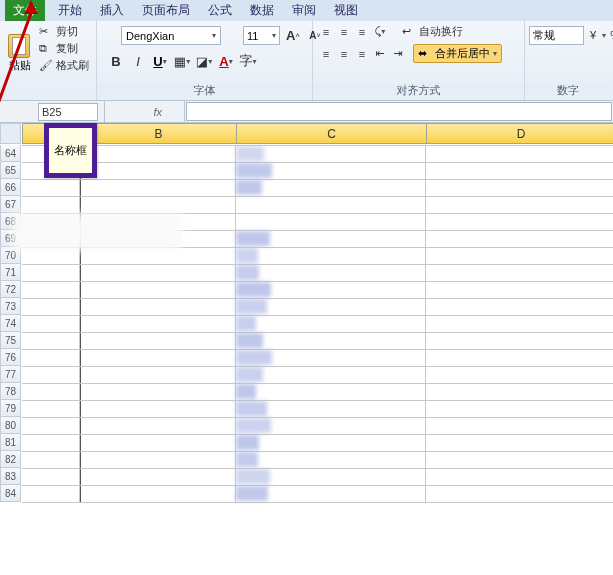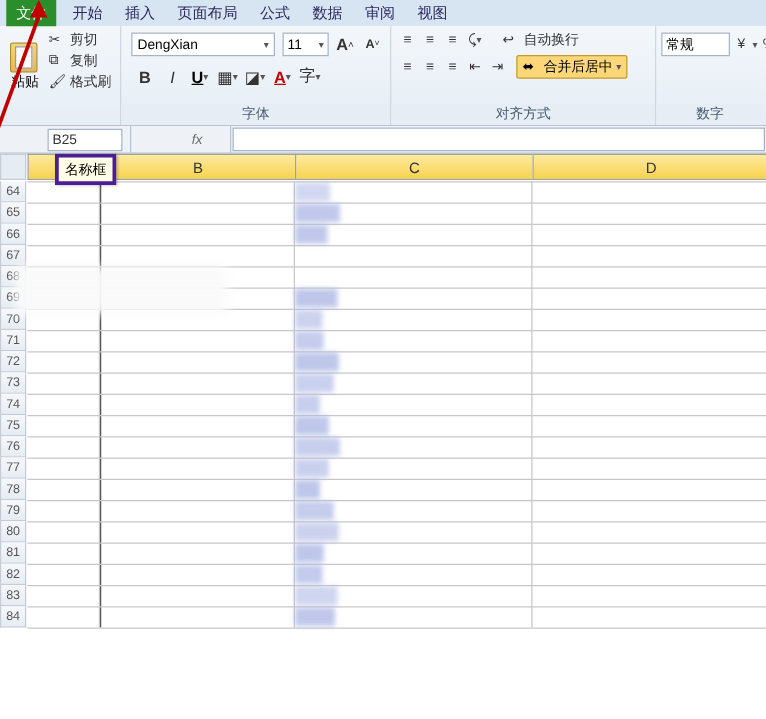--- a/index.html
+++ b/index.html
@@ -10,36 +10,36 @@
   .file-tab { background:#2a8e2a; color:#fff; padding:2px 8px; height:100%; display:flex; align-items:center; margin-right:4px;}
   .menu-item { padding:2px 9px; color:#2a2a5e; cursor:pointer;}
 
   
   .ribbon { height:80px; background:linear-gradient(#f3f7fb,#e5edf5); border-bottom:1px solid #b6c4d4; display:flex;}
   .ribbon-group { border-right:1px solid #cbd7e3; display:flex; flex-direction:column; height:100%;}
   .ribbon-content { flex:1; display:flex; align-items:flex-start; padding:2px 4px;}
   .ribbon-label { height:17px; font-size:11px; text-align:center; color:#4a5a70; background:#e6edf4;}
   .small-btn { font-size:11px; color:#333; display:flex; align-items:center; margin:1px 3px; cursor:pointer; white-space:nowrap;}
   .small-icon { width:14px; height:14px; margin-right:3px; display:inline-block;}
-  .font-sel { width:115px; height:19px; border:1px solid #a5b5c7; background:#fff; font-size:11px; padding:0 4px; display:flex; align-items:center; justify-content:space-between; margin:3px 4px;}
+  .font-sel { width:100px; height:19px; border:1px solid #a5b5c7; background:#fff; font-size:11px; padding:0 4px; display:flex; align-items:center; justify-content:space-between; margin:3px 20px;}
   .size-sel { width:37px; height:19px; border:1px solid #a5b5c7; background:#fff; font-size:11px; padding:0 3px; display:flex; align-items:center; justify-content:space-between; margin:3px 2px;}
   .drop-tri { font-size:8px; color:#555;}
   .icon-btn { width:20px; height:20px; display:flex; align-items:center; justify-content:center; font-size:13px; color:#333; cursor:pointer; margin:0 1px;}
   .icon-btn.small { width:16px; height:16px; font-size:11px; }
   .merge-btn { background:#fbd77a; border:1px solid #c59b2d; padding:1px 4px; font-size:11px; display:flex; align-items:center; cursor:pointer; border-radius:2px;}
   .combo { width:55px; height:19px; border:1px solid #a5b5c7; background:#fff; font-size:11px; padding:0 3px; display:flex; align-items:center; justify-content:space-between;}
   .row { display:flex; align-items:center;}
   .underline-a { text-decoration:underline; color:#000; font-weight:bold;}
   .red-a { color:#c00000;}
 
   
   .fbar { height:22px; display:flex; border-bottom:1px solid #b6c4d4; background:#eef2f7;}
   .name-box-wrap { width:105px; border-right:1px solid #b6c4d4; position:relative; display:flex; align-items:center; padding-left:38px;}
   .name-box { height:18px; width:60px; font-size:11px; border:1px solid #a5b5c7; background:#fff; padding:0 3px; color:#333;}
-  .name-tip { position:absolute; top:22px; left:44px; background:#fffde3; border:3px solid #4c1d95; font-size:11px; padding:2px 5px; z-index:12; box-shadow:1px 1px 2px rgba(0,0,0,.2);text-align:center;}
+  .name-tip { position:absolute; top:22px; left:44px; background:#fffde3; border:5px solid #4c1d95; font-size:11px; padding:15px 5px; z-index:12; box-shadow:1px 1px 2px rgba(0,0,0,.2);text-align:center;}
   .fx-cell { width:80px; border-right:1px solid #b6c4d4; display:flex; align-items:center; justify-content:flex-end; padding-right:22px; font-size:11px; color:#6a6a6a; font-style:italic;}
   .formula-box { flex:1; font-size:11px; padding-left:4px; color:#333; background:#fff; border:1px solid #a5b5c7; margin:1px;}
 
   
   .grid-wrap { position:absolute; top:123px; left:0; right:0; bottom:0; }
   .col-headers { display:flex; position:absolute; left:22px; top:0; height:22px;}
   .col-h { height:21px; border:1px solid #a3a38f; background:linear-gradient(#fdeaa0,#f8d24f); display:flex; align-items:center; justify-content:center; font-size:12px; color:#333; border-right:none;}
   .col-h:last-child{ border-right:1px solid #a3a38f;}
   .row-headers { position:absolute; left:0; top:22px; width:22px;}
   .row-h { width:21px; height:17px; border:1px solid #c5ccd6; border-top:none; background:linear-gradient(#f6f8fb,#e6ecf3); font-size:10px; color:#555; display:flex; align-items:center; justify-content:center;}

